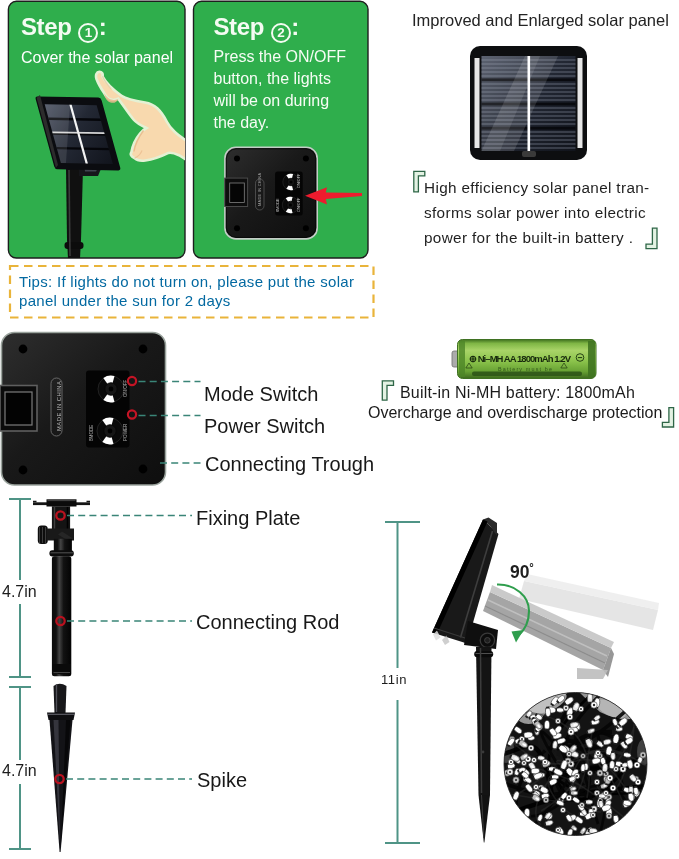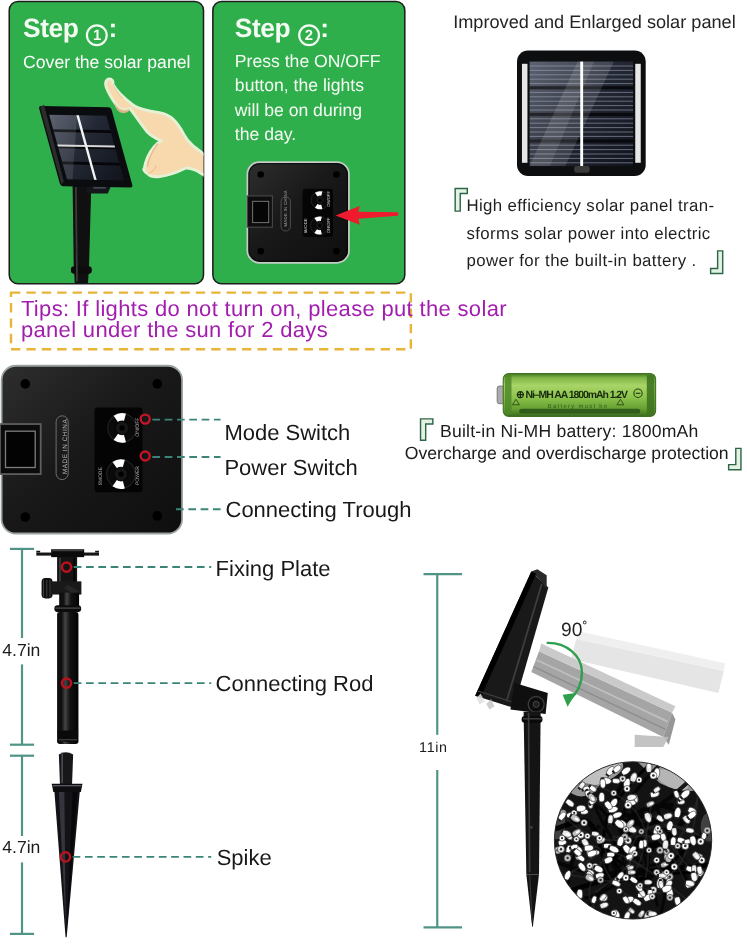--- a/index.html
+++ b/index.html
@@ -1299,32 +1299,32 @@
 
 <div class="t title" style="left:21px;top:12.5px;">Step <span class="circ">1</span>:</div>
 <div class="t title" style="left:213.5px;top:12.5px;">Step <span class="circ">2</span>:</div>
 <div class="t body16" style="left:213.5px;top:46px;">Press the ON/OFF<br>button, the lights<br>will be on during<br>the day.</div>
 <div class="t w" style="left:21px;top:49px;font-size:16px;">Cover the solar panel</div>
 
 <div class="t" style="left:424px;top:176px;font-size:15.3px;letter-spacing:0.35px;line-height:24.8px;color:#1f1f1f;">High efficiency solar panel tran-<br>sforms solar power into electric<br>power for the built-in battery .</div>
 
 <div class="t" style="left:412px;top:11px;font-size:16.5px;color:#242424;">Improved and Enlarged solar panel</div>
 
-<div class="t" style="left:19px;top:271.5px;font-size:20px;letter-spacing:0.3px;line-height:19px;color:#a21caf;">Tips: If lights do not turn on, please put the solar<br>panel under the sun for 2 days</div>
+<div class="t" style="left:19px;top:271.5px;font-size:15px;letter-spacing:0.3px;line-height:19px;color:#0369a1;">Tips: If lights do not turn on, please put the solar<br>panel under the sun for 2 days</div>
 
 <div class="t lbl" style="left:204px;top:382.5px;">Mode Switch</div>
 <div class="t lbl" style="left:204px;top:415px;">Power Switch</div>
 <div class="t lbl" style="left:205px;top:453px;">Connecting Trough</div>
 
 <div class="t" style="left:400px;top:384px;font-size:16px;letter-spacing:0.18px;color:#1b1b1b;">Built-in Ni-MH battery: 1800mAh</div>
 <div class="t" style="left:368px;top:404px;font-size:16px;color:#1b1b1b;">Overcharge and overdischarge protection</div>
 
 <div class="t lbl" style="left:196px;top:507px;text-align:center;">Fixing Plate</div>
 <div class="t lbl" style="left:196px;top:610.5px;">Connecting Rod</div>
 <div class="t lbl" style="left:197px;top:769px;">Spike</div>
 
 <div class="t" style="left:2px;top:582.5px;font-size:16px;color:#1c1c1c;">4.7in</div>
 <div class="t" style="left:2px;top:762px;font-size:16px;color:#1c1c1c;">4.7in</div>
 <div class="t" style="left:381px;top:672px;font-size:13px;letter-spacing:0.6px;color:#1c1c1c;">11in</div>
 
-<div class="t" style="left:510px;top:561.5px;font-size:17.5px;color:#1f1f1f;">90<span style="font-size:14px;vertical-align:3px;">˚</span></div>
+<div class="t" style="left:510px;top:561.5px;font-size:17.5px;color:#1f1f1f;font-weight:bold;">90<span style="font-size:14px;vertical-align:3px;">˚</span></div>
 
 </div>
 
 </body></html>

